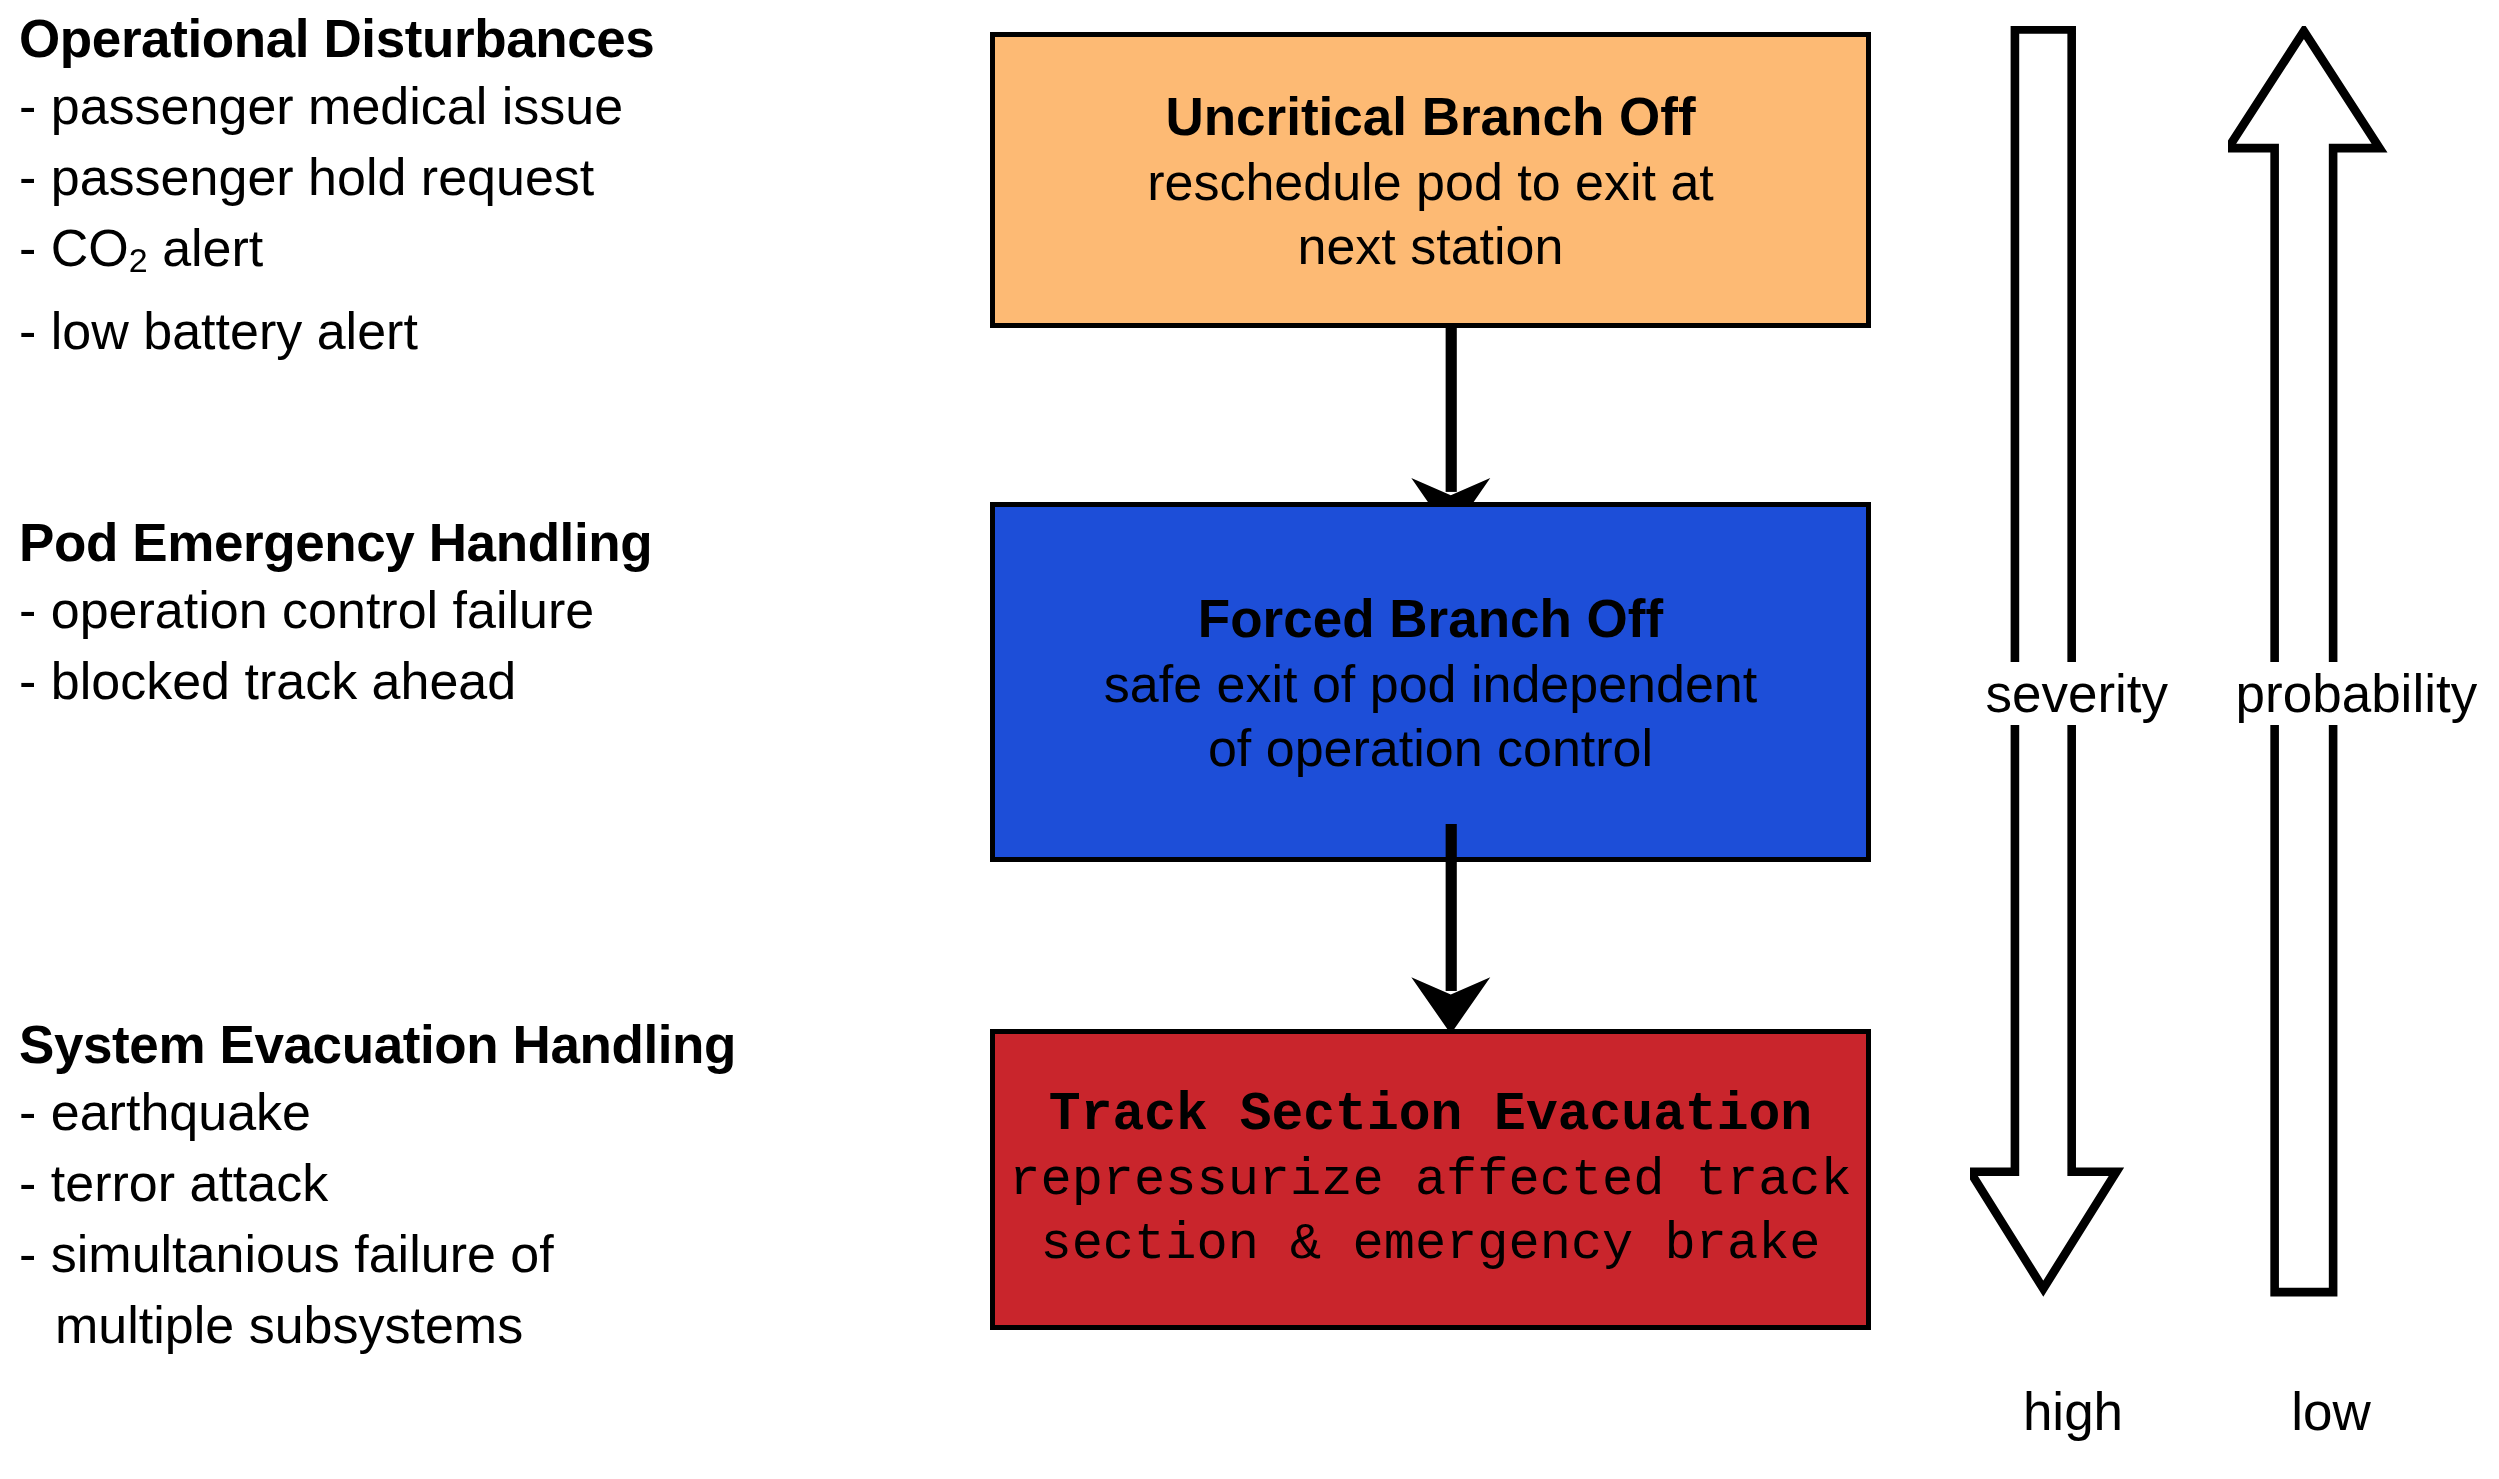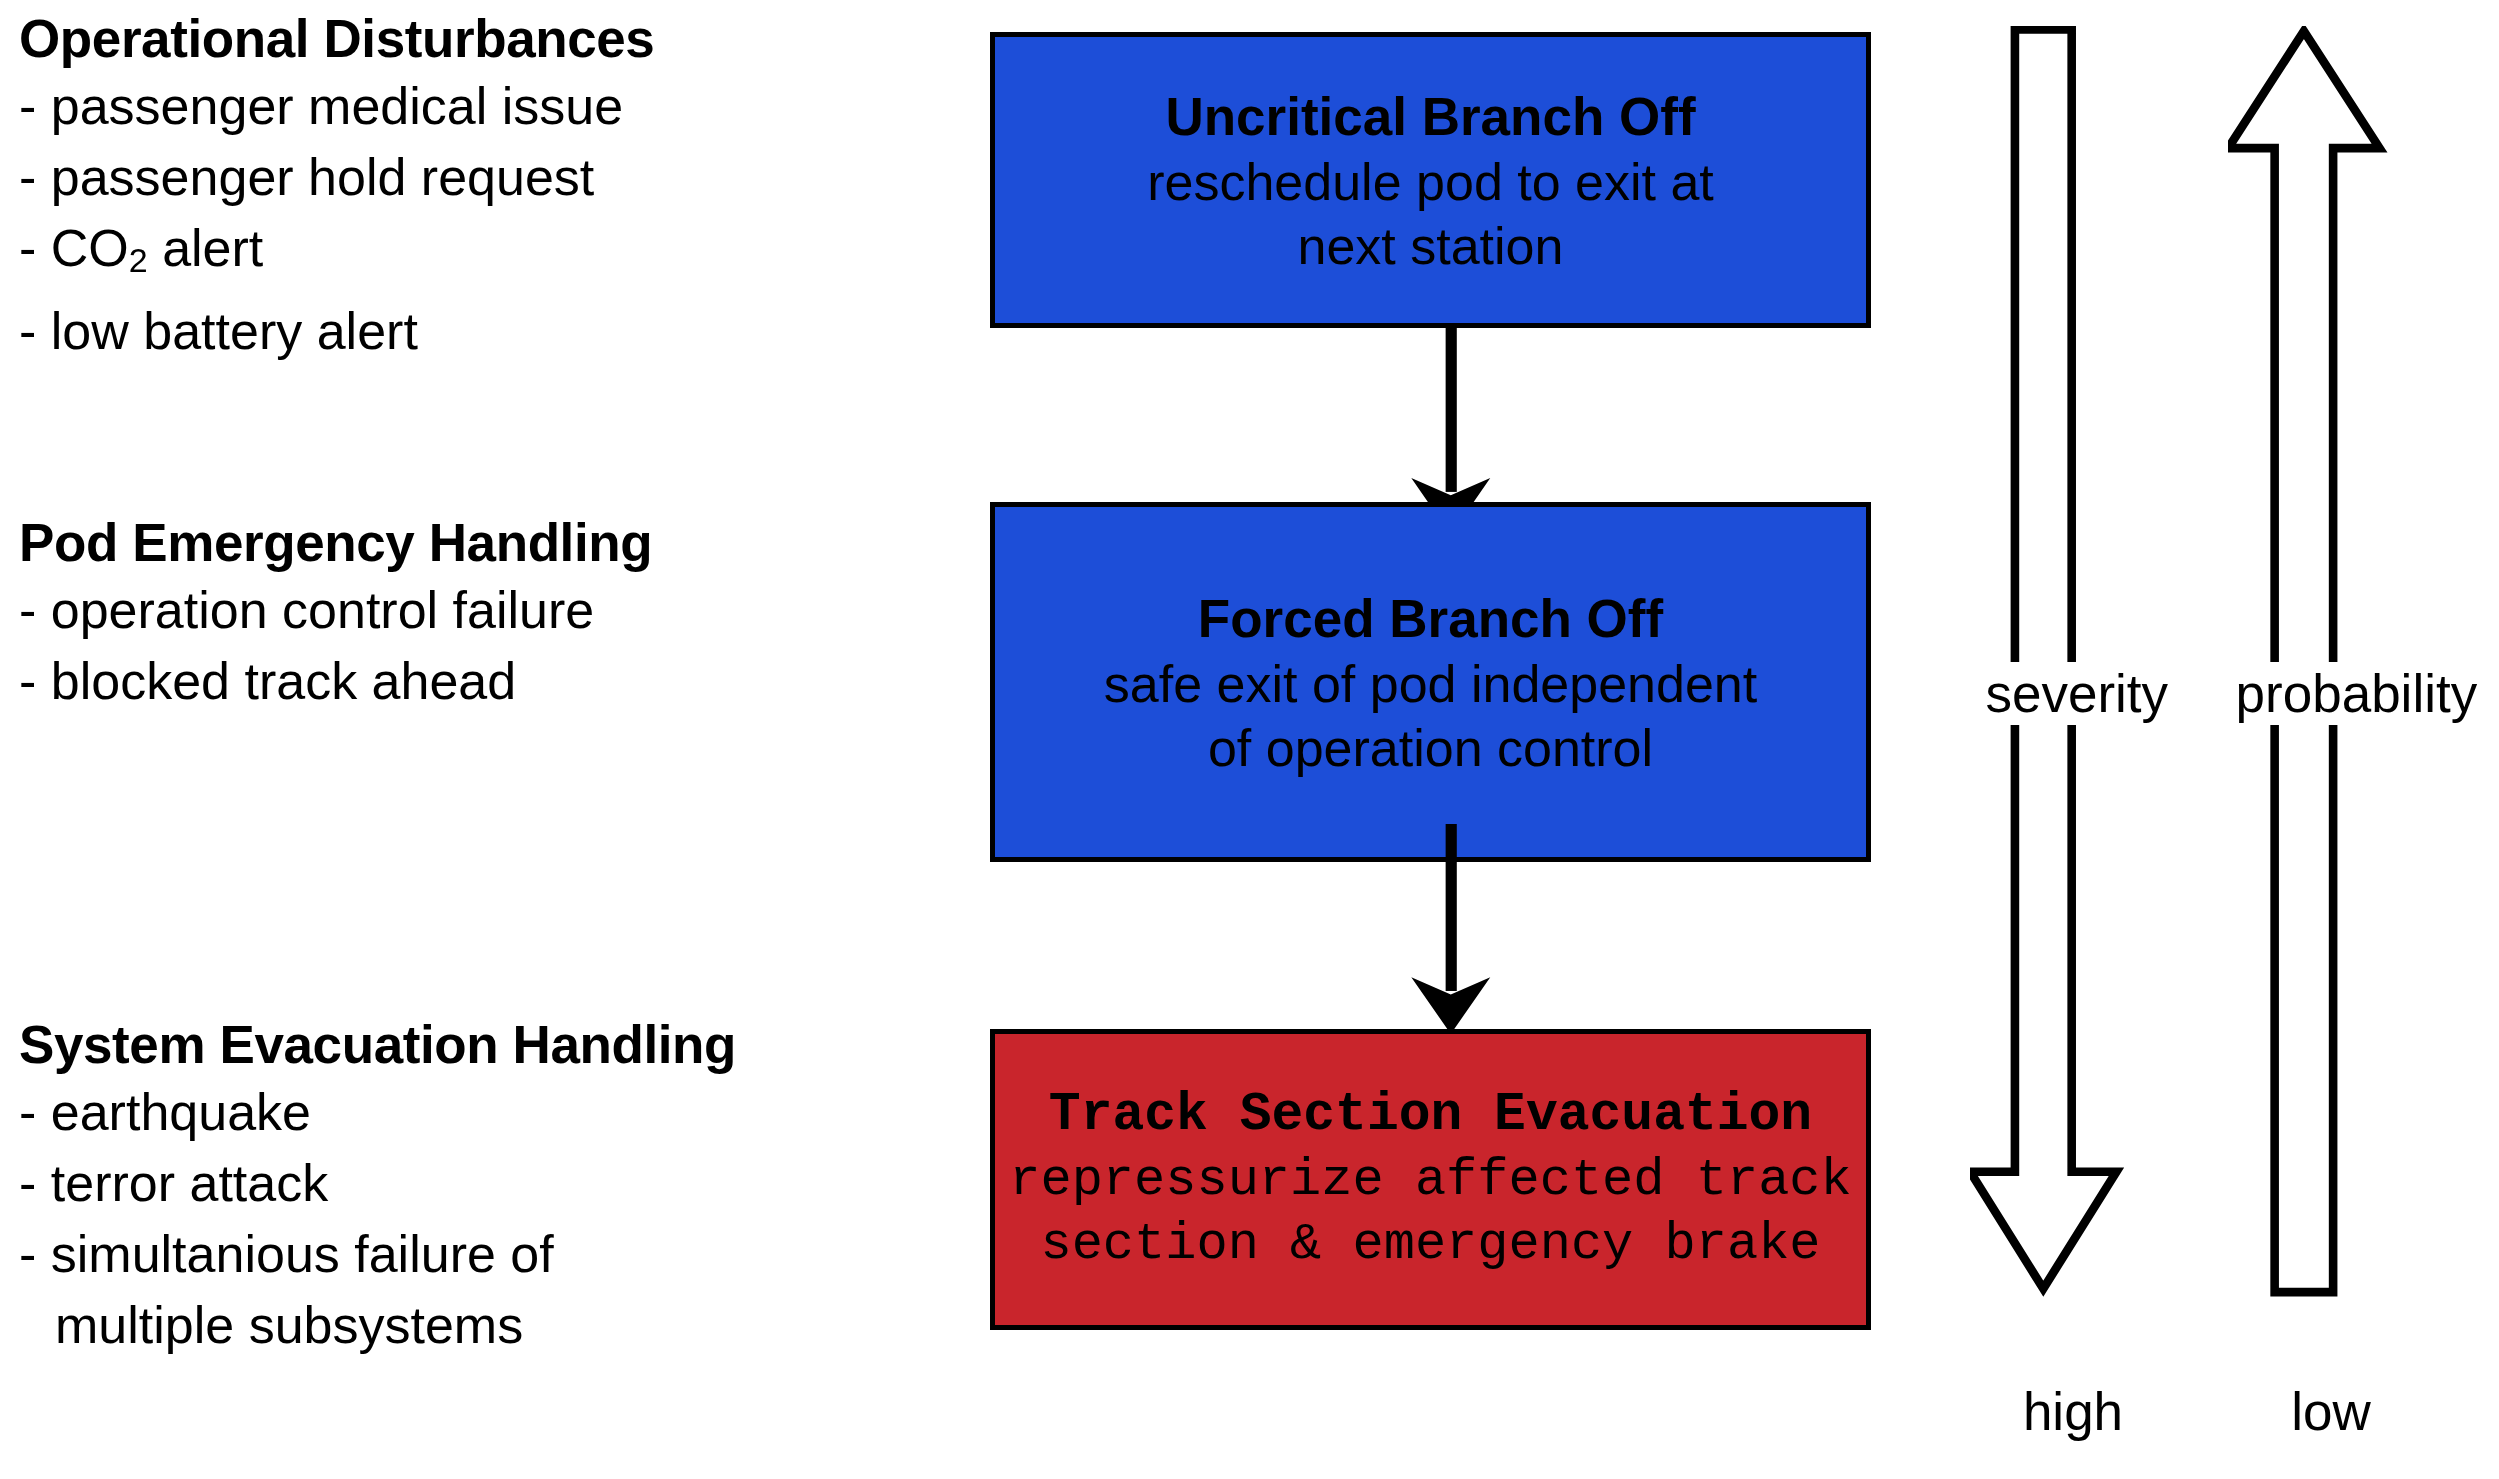--- a/index.html
+++ b/index.html
@@ -53,21 +53,21 @@
   .node .node-title{
     font-weight:bold;
     font-size:53px;
     line-height:67px;
     white-space:nowrap;
   }
   .node .node-desc{
     font-size:52px;
     line-height:64px;
   }
-  #node-0{top:32px;height:296px;background:#1d4ed8;}
+  #node-0{top:32px;height:296px;background:#fdba74;}
   #node-1{top:502px;height:360px;background:#1d4ed8;}
   #node-2{top:1029px;height:301px;background:#c9252c;font-family:Liberation Mono, monospace;}
 
   .connector{position:absolute;left:411px;width:103px;}
   #conn-0{top:323px;height:212px;}
   #conn-1{top:824px;height:210px;}
   .connector svg{display:block;width:103px;height:100%;}
 
   
   .scales{position:absolute;left:1953px;top:0;width:547px;height:1480px;}

